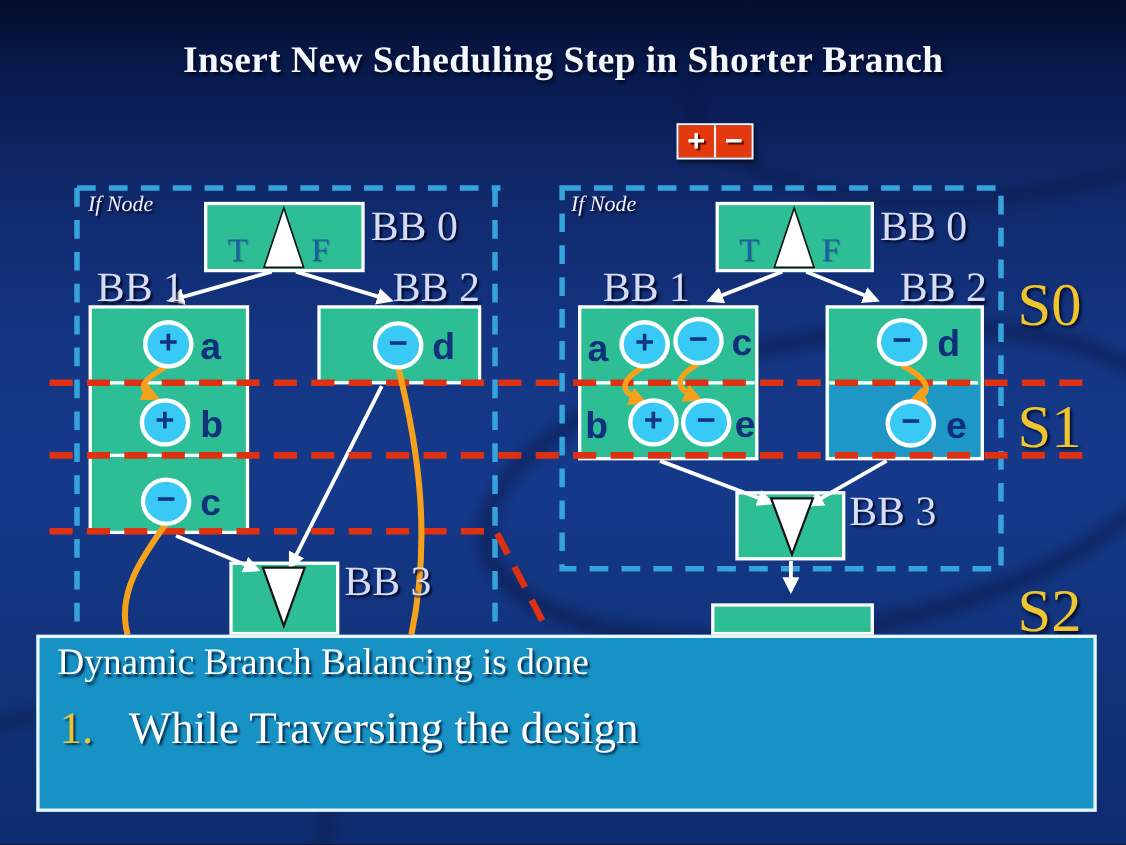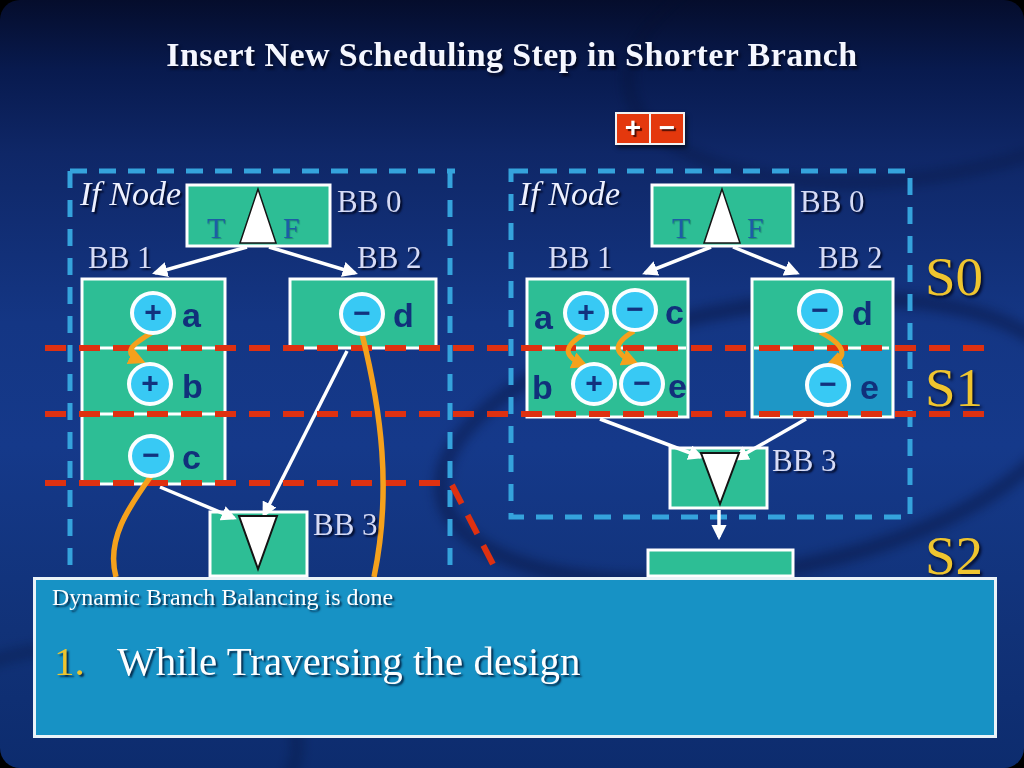--- a/index.html
+++ b/index.html
@@ -1,51 +1,50 @@
 <!DOCTYPE html>
 <html><head>
 <meta charset="utf-8">
 <style>
   html,body{margin:0;padding:0;background:#000;}
   .slide{
     position:relative;width:1024px;height:768px;overflow:hidden;
     font-family:"Liberation Serif",serif;
     background:linear-gradient(180deg,#050D2C 0%,#081A4E 9%,#0F2767 20%,#143684 42%,#15398A 58%,#113278 82%,#0D2C6E 100%);
-    border-radius:20px;
   }
   .sw{position:absolute;border-radius:50%;filter:blur(6px);}
   .sw1{left:430px;top:300px;width:620px;height:250px;border:15px solid rgba(4,12,48,.42);transform:rotate(-10deg);}
   .sw2{left:620px;top:-90px;width:560px;height:250px;border:12px solid rgba(4,12,48,.30);transform:rotate(-8deg);}
   .sw3{left:-150px;top:640px;width:430px;height:220px;border:12px solid rgba(4,12,48,.30);transform:rotate(-6deg);}
   svg.canvas{position:absolute;left:0;top:0;z-index:2;}
   .title{position:absolute;top:36px;left:0;width:100%;text-align:center;z-index:4;
     font-weight:bold;font-size:34px;color:#F5F7FF;letter-spacing:.4px;
     text-shadow:2px 3px 3px #04081E;}
   .subtitle{position:absolute;top:110px;left:0;width:597px;text-align:right;z-index:4;
     font-size:31px;color:#E2A21A;text-shadow:2px 2px 2px #04081E;}
   .legend{position:absolute;left:615px;top:112px;display:flex;z-index:4;
     border:2px solid #F2F2F2;box-shadow:2px 3px 4px rgba(0,0,0,.55);}
   .lg{width:32px;height:29px;background:#E4380D;color:#FFFFFF;
     font-family:"Liberation Sans",sans-serif;font-weight:bold;font-size:28px;line-height:27px;
     text-align:center;text-shadow:2px 2px 1px rgba(30,0,0,.75);}
   .lg + .lg{border-left:2px solid #F2F2F2;}
-  .lbl{position:absolute;z-index:3;color:#D6DBF6;font-size:31px;white-space:nowrap;
+  .lbl{position:absolute;z-index:3;color:#D6DBF6;font-size:38px;white-space:nowrap;
     text-shadow:2px 2px 2px rgba(0,5,30,.9);}
-  .if{font-style:italic;color:#EEF1FF;font-size:34px;}
+  .if{font-style:italic;color:#EEF1FF;font-size:20px;}
   .tf{color:#1D5CA6;font-size:30px;text-shadow:1px 1px 1px rgba(0,45,35,.35);}
   .sstep{color:#EFC52F;font-size:55px;text-shadow:2px 2px 3px rgba(0,5,30,.9);}
   .op{position:absolute;z-index:3;width:46px;height:44px;border-radius:50%;box-sizing:border-box;
     background:#38C9F4;border:4px solid #FCFEFF;
     color:#12337E;font-family:"Liberation Sans",sans-serif;font-weight:bold;
     font-size:30px;line-height:34px;text-align:center;}
   .oplabel{position:absolute;z-index:3;color:#11307B;white-space:nowrap;
     font-family:"Liberation Sans",sans-serif;font-weight:bold;font-size:34px;}
   .note{position:absolute;left:33px;top:577px;width:958px;height:155px;z-index:5;
     background:#1792C5;border:3px solid #EAF3F8;}
-  .note .heading{position:absolute;left:16px;top:4px;font-size:24px;color:#FDFEFF;
+  .note .heading{position:absolute;left:16px;top:4px;font-size:34px;color:#FDFEFF;
     text-shadow:2px 2px 2px rgba(0,25,55,.85);white-space:nowrap;}
   .note .item{position:absolute;left:18px;font-size:41px;color:#FDFEFF;
     text-shadow:2px 2px 2px rgba(0,25,55,.85);white-space:nowrap;}
   .note .num{color:#EFC52F;display:inline-block;width:63px;}
 </style>
 </head>
 <body>
 
 <div class="slide">
 

